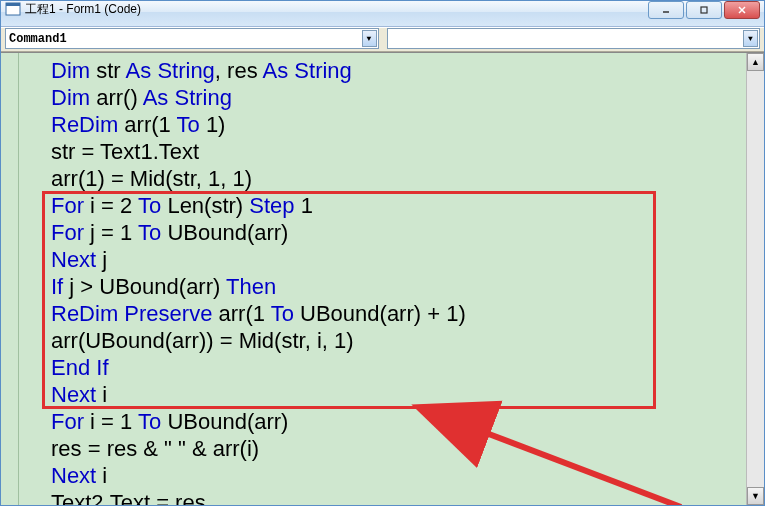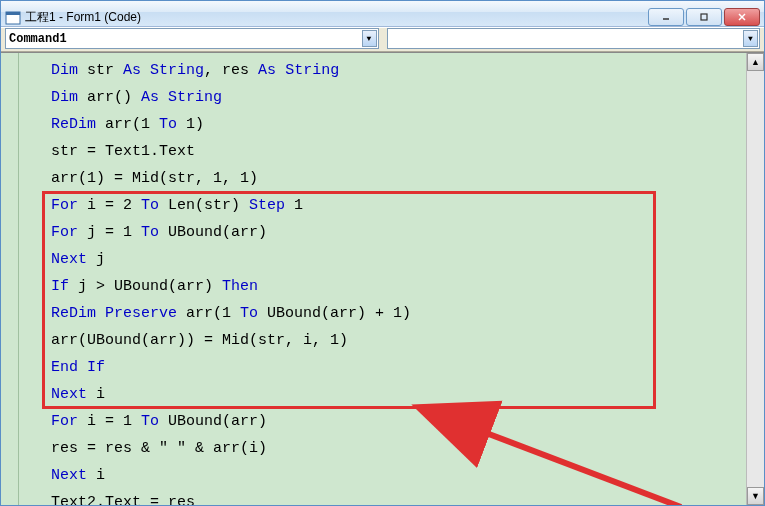--- a/index.html
+++ b/index.html
@@ -1,34 +1,34 @@
 <!DOCTYPE html>
 <html><head>
 <meta charset="utf-8">
 <style>
   * { box-sizing: border-box; margin: 0; padding: 0; }
   body { font-family: "Microsoft YaHei", "SimSun", Tahoma, sans-serif; background: #f0f0f0; width: 765px; height: 506px; overflow: hidden; }
   .window { width: 765px; height: 506px; border: 1px solid #5a8ec7; background: #fff; display: flex; flex-direction: column; }
-  .titlebar { height: 26px; background: linear-gradient(to bottom, #f4f8fd 0%, #dceaf8 45%, #c9def3 46%, #d7e8f8 100%); display: flex; align-items: flex-end; padding: 0 4px; border-bottom: 1px solid #a0b8d8; }
+  .titlebar { height: 26px; background: linear-gradient(to bottom, #f4f8fd 0%, #dceaf8 45%, #c9def3 46%, #d7e8f8 100%); display: flex; align-items: flex-start; padding: 0 4px; border-bottom: 1px solid #a0b8d8; }
   .titlebar-icon { width: 16px; height: 16px; margin-right: 4px; display: inline-block; }
   .titlebar-icon svg { width: 100%; height: 100%; }
   .titlebar-text { font-size: 12px; color: #000; flex: 1; font-family: Tahoma, sans-serif; }
   .win-controls { display: flex; gap: 2px; }
   .win-btn { width: 36px; height: 18px; border: 1px solid #6a99c8; border-radius: 3px; background: linear-gradient(to bottom, #eef5fc, #d0e2f4); display: flex; align-items: center; justify-content: center; font-size: 10px; cursor: pointer; }
   .win-btn.close { background: linear-gradient(to bottom, #f0a0a0, #d85050); border-color: #a04040; color: #fff; }
   .dropdown-bar { height: 25px; background: #ece9d8; border-top: 1px solid #fff; border-bottom: 1px solid #aca899; display: flex; padding: 0 4px; gap: 8px; }
   .dropdown { flex: 1; height: 21px; background: #fff; border: 1px solid #7f9db9; display: flex; align-items: center; padding: 0 3px; font-family: "Courier New", monospace; font-size: 12px; font-weight: bold; position: relative; }
   .dropdown-text { flex: 1; }
   .dropdown-arrow { width: 15px; height: 17px; background: linear-gradient(to bottom, #e8f0fb, #b9d5f4); border: 1px solid #7f9db9; display: flex; align-items: center; justify-content: center; font-size: 8px; position: absolute; right: 1px; top: 1px; }
   .code-area { flex: 1; background: #cfe7cf; position: relative; overflow: hidden; border-top: 1px solid #888; }
   .code-margin { position: absolute; left: 0; top: 0; bottom: 0; width: 18px; background: #cfe7cf; border-right: 1px solid #a0c0a0; }
   .code-vscroll { position: absolute; right: 0; top: 0; bottom: 0; width: 18px; background: #e8e8e8; border-left: 1px solid #bbb; }
   .scroll-up, .scroll-down { height: 18px; background: linear-gradient(to bottom, #f5f5f5, #d5d5d5); border: 1px solid #999; display: flex; align-items: center; justify-content: center; font-size: 9px; }
   .scroll-down { position: absolute; bottom: 0; left: 0; right: 0; }
-  .code-content { position: absolute; left: 18px; right: 18px; top: 0; bottom: 0; padding: 4px 0 0 32px; font-family: Liberation Mono, monospace; font-size: 15px; line-height: 27px; white-space: pre; color: #000; }
+  .code-content { position: absolute; left: 18px; right: 18px; top: 0; bottom: 0; padding: 4px 0 0 32px; font-family: Liberation Sans, sans-serif; font-size: 22px; line-height: 27px; white-space: pre; color: #000; }
   .kw { color: #0000c8; }
   .red-box { position: absolute; border: 3px solid #e03030; pointer-events: none; }
   .arrow { position: absolute; pointer-events: none; }
   .arrow svg { overflow: visible; }
 </style>
 </head>
 <body>
 
 <div class="window">
 

